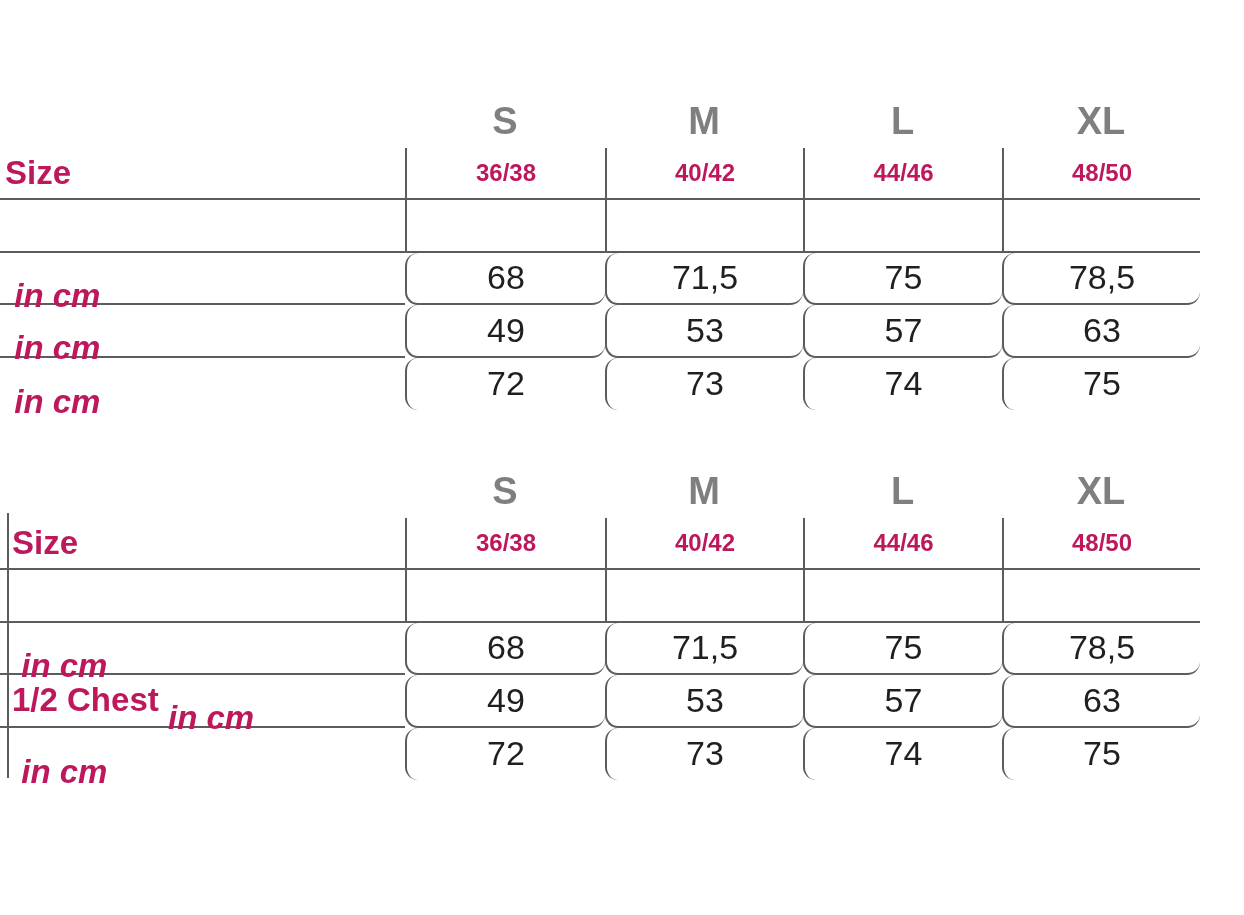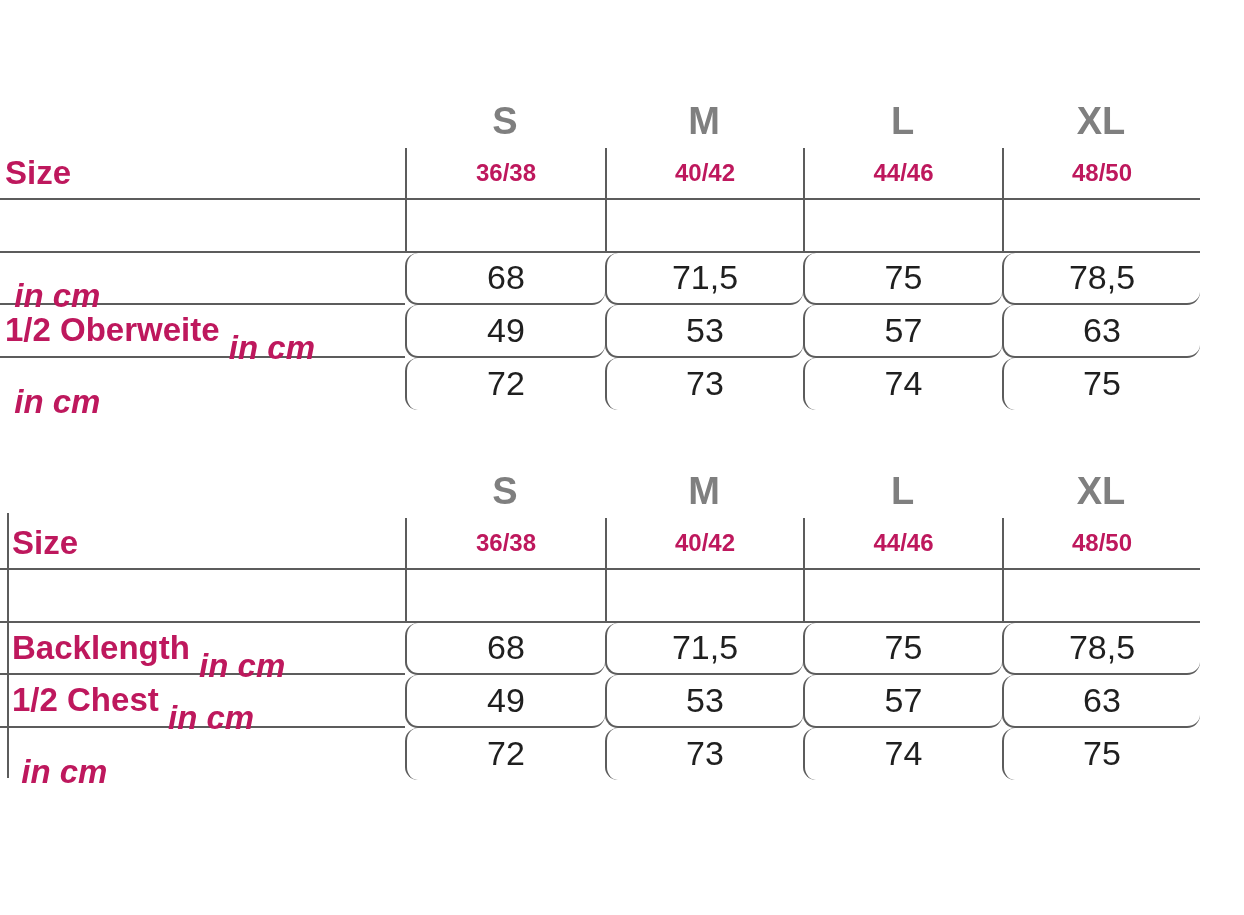--- a/index.html
+++ b/index.html
@@ -86,21 +86,20 @@
       <div class="cell vline hline"></div>
       <div class="cell vline hline"></div>
       <div class="cell lbl hline">
         <span class="unit">in cm</span>
       </div>
       <div class="cell num vline hline">68</div>
       <div class="cell num vline hline">71,5</div>
       <div class="cell num vline hline">75</div>
       <div class="cell num vline hline">78,5</div>
       <div class="cell lbl hline">
-        <span>1/2 Oberweite</span>
         <span class="unit">in cm</span>
       </div>
       <div class="cell num vline hline">49</div>
       <div class="cell num vline hline">53</div>
       <div class="cell num vline hline">57</div>
       <div class="cell num vline hline">63</div>
       <div class="cell lbl">
         <span class="unit">in cm</span>
       </div>
       <div class="cell num vline">72</div>
@@ -119,21 +118,20 @@
       <div class="cell sizeval vline hline">36/38</div>
       <div class="cell sizeval vline hline">40/42</div>
       <div class="cell sizeval vline hline">44/46</div>
       <div class="cell sizeval vline hline">48/50</div>
       <div class="cell hline"></div>
       <div class="cell vline hline"></div>
       <div class="cell vline hline"></div>
       <div class="cell vline hline"></div>
       <div class="cell vline hline"></div>
       <div class="cell lbl hline">
-        <span>Backlength</span>
         <span class="unit">in cm</span>
       </div>
       <div class="cell num vline hline">68</div>
       <div class="cell num vline hline">71,5</div>
       <div class="cell num vline hline">75</div>
       <div class="cell num vline hline">78,5</div>
       <div class="cell lbl hline">
         <span>1/2 Chest</span>
         <span class="unit">in cm</span>
       </div>

